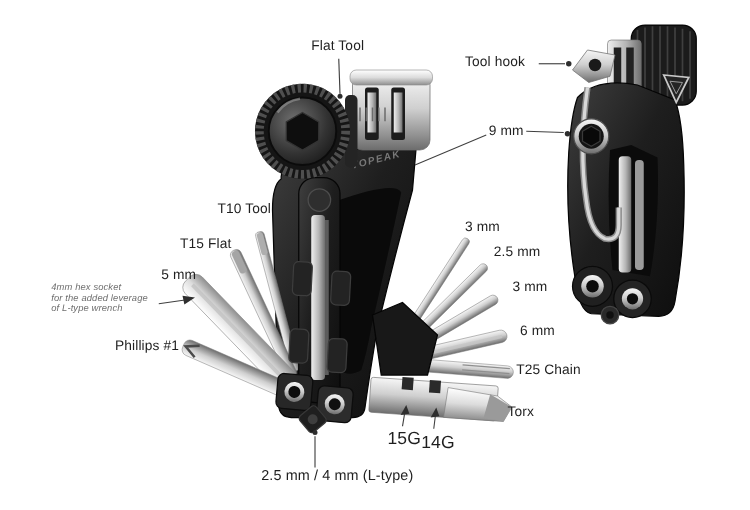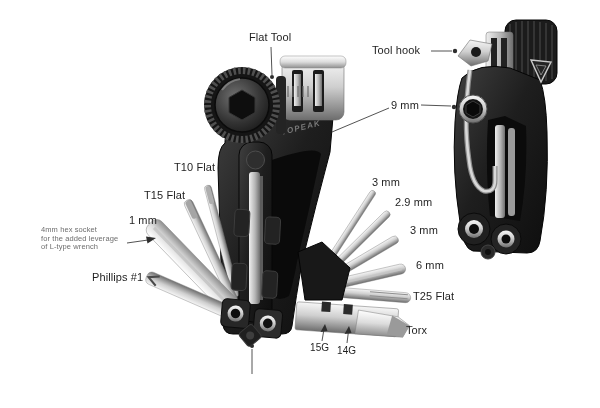--- a/index.html
+++ b/index.html
@@ -1,23 +1,23 @@
 <!DOCTYPE html>
 <html><head>
 <meta charset="utf-8">
 <style>
   html,body{margin:0;padding:0;background:#fff;}
   .stage{position:relative;width:600px;height:408px;background:#ffffff;overflow:hidden;
          font-family:"Liberation Sans",sans-serif;}
   .svg-art{position:absolute;left:0;top:0;width:600px;height:408px;}
   .label{position:absolute;font-size:11px;color:#1f1f1f;white-space:nowrap;letter-spacing:.1px;}
-  .label.small{font-size:10px;}
+  .label.small{font-size:14px;}
   .label.wide{font-size:11.5px;}
   .note{position:absolute;font-size:7.5px;color:#6e6e6e;line-height:1.16;
-        white-space:pre-line;letter-spacing:.1px;}
+        white-space:pre-line;letter-spacing:.1px;font-style:italic;}
 </style>
 </head>
 <body>
 
 <div class="stage">
 
   <svg class="svg-art" viewBox="0 0 600 408">
     <defs>
       <linearGradient id="metal" x1="0" y1="0" x2="0" y2="1">
         <stop offset="0" stop-color="#f6f6f6"></stop>
@@ -207,29 +207,30 @@
       <line x1="347" y1="343" x2="348.5" y2="331"></line>
       <polygon points="349,326 344.5,334 351.5,333" stroke="none"></polygon>
       <line x1="252" y1="374" x2="252" y2="349"></line>
         <circle cx="252" cy="346" r="2" stroke="none"></circle>
     </g>
   </svg>
 
   <div class="label" style="left:249px;top:31px">Flat Tool</div>
   <div class="label" style="left:372px;top:44px">Tool hook</div>
   <div class="label" style="left:391px;top:99px">9 mm</div>
-  <div class="label" style="left:174px;top:161px">T10 Flat</div>
+  <div class="label" style="left:174px;top:161px">T10 Tool</div>
   <div class="label" style="left:144px;top:189px">T15 Flat</div>
-  <div class="label" style="left:129px;top:214px">1 mm</div>
+  <div class="label" style="left:129px;top:214px">5 mm</div>
   <div class="note" style="left:41px;top:226px">4mm hex socket
 for the added leverage
 of L-type wrench</div>
   <div class="label" style="left:92px;top:271px">Phillips #1</div>
   <div class="label" style="left:372px;top:176px">3 mm</div>
-  <div class="label" style="left:395px;top:196px">2.9 mm</div>
+  <div class="label" style="left:395px;top:196px">2.5 mm</div>
   <div class="label" style="left:410px;top:224px">3 mm</div>
   <div class="label" style="left:416px;top:259px">6 mm</div>
-  <div class="label" style="left:413px;top:290px">T25 Flat</div>
+  <div class="label" style="left:413px;top:290px">T25 Chain</div>
   <div class="label" style="left:406px;top:324px">Torx</div>
   <div class="label small" style="left:310px;top:342px">15G</div>
   <div class="label small" style="left:337px;top:345px">14G</div>
+  <div class="label wide" style="left:209px;top:375px">2.5 mm / 4 mm (L-type)</div>
 
 </div>
 
 </body></html>

